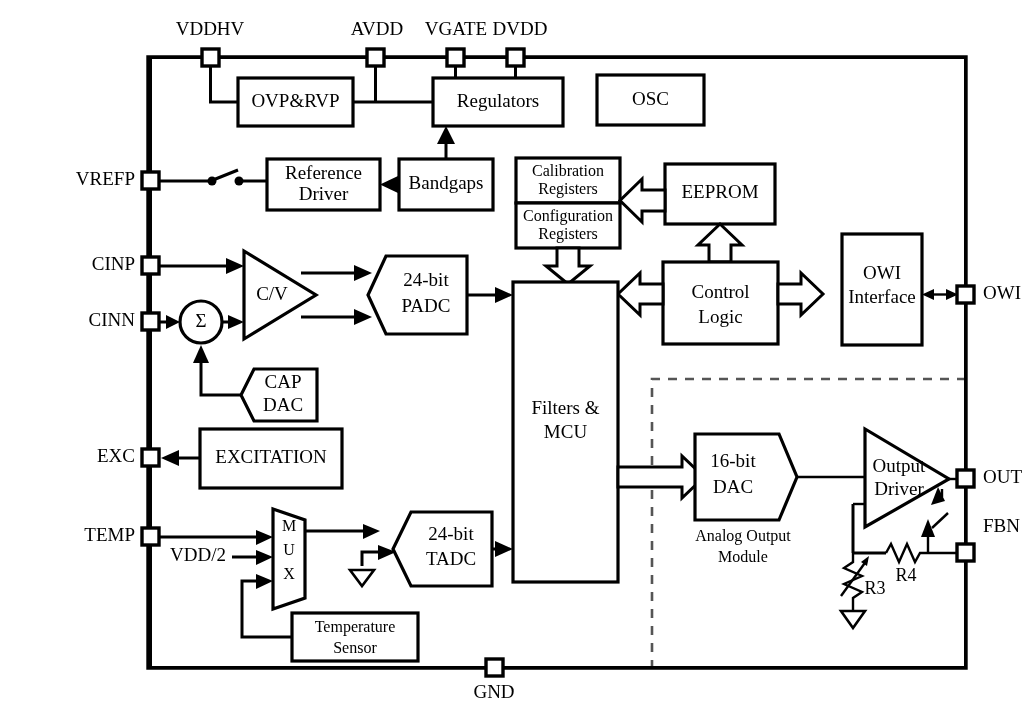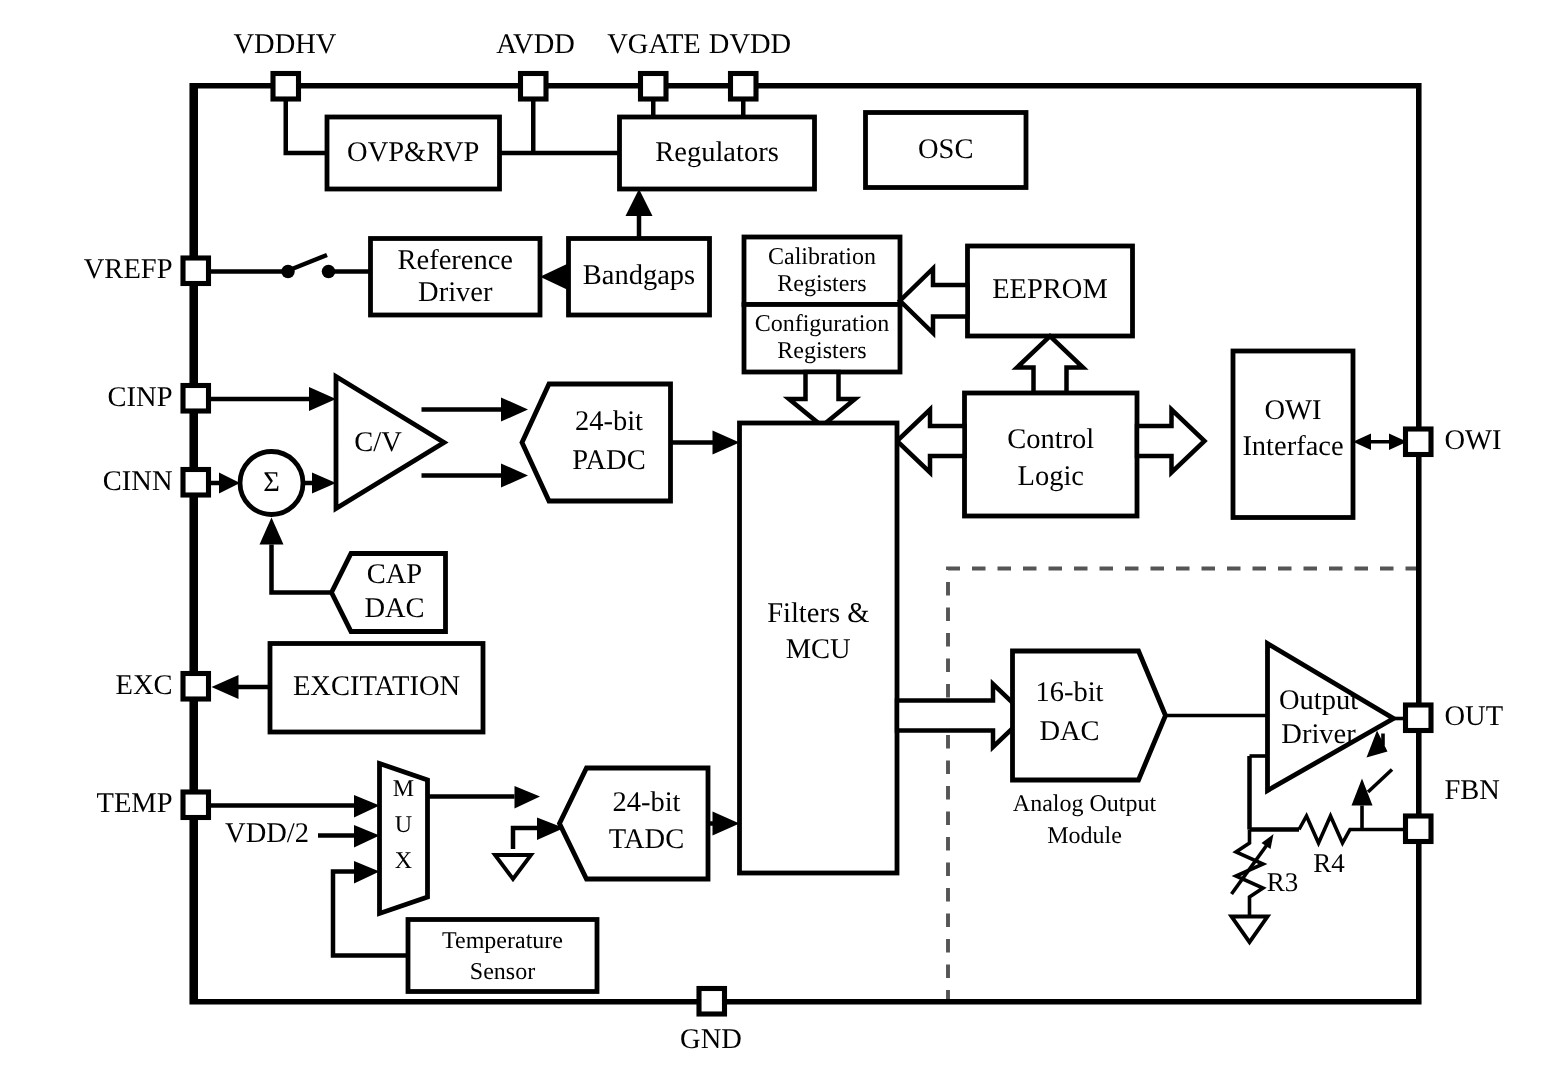--- a/index.html
+++ b/index.html
@@ -10,20 +10,21 @@
   body {
     width: 1028px;
     height: 718px;
     font-family: "Liberation Serif", "DejaVu Serif", serif;
     overflow: hidden;
   }
   #diagram-root {
     position: relative;
     width: 896px;
     height: 718px;
+    padding-left: 20px;
   }
   svg#block-diagram {
     display: block;
     width: 1028px;
     height: 718px;
   }
   .blk {
     fill: #ffffff;
     stroke: #000000;
     stroke-width: 3.2;

